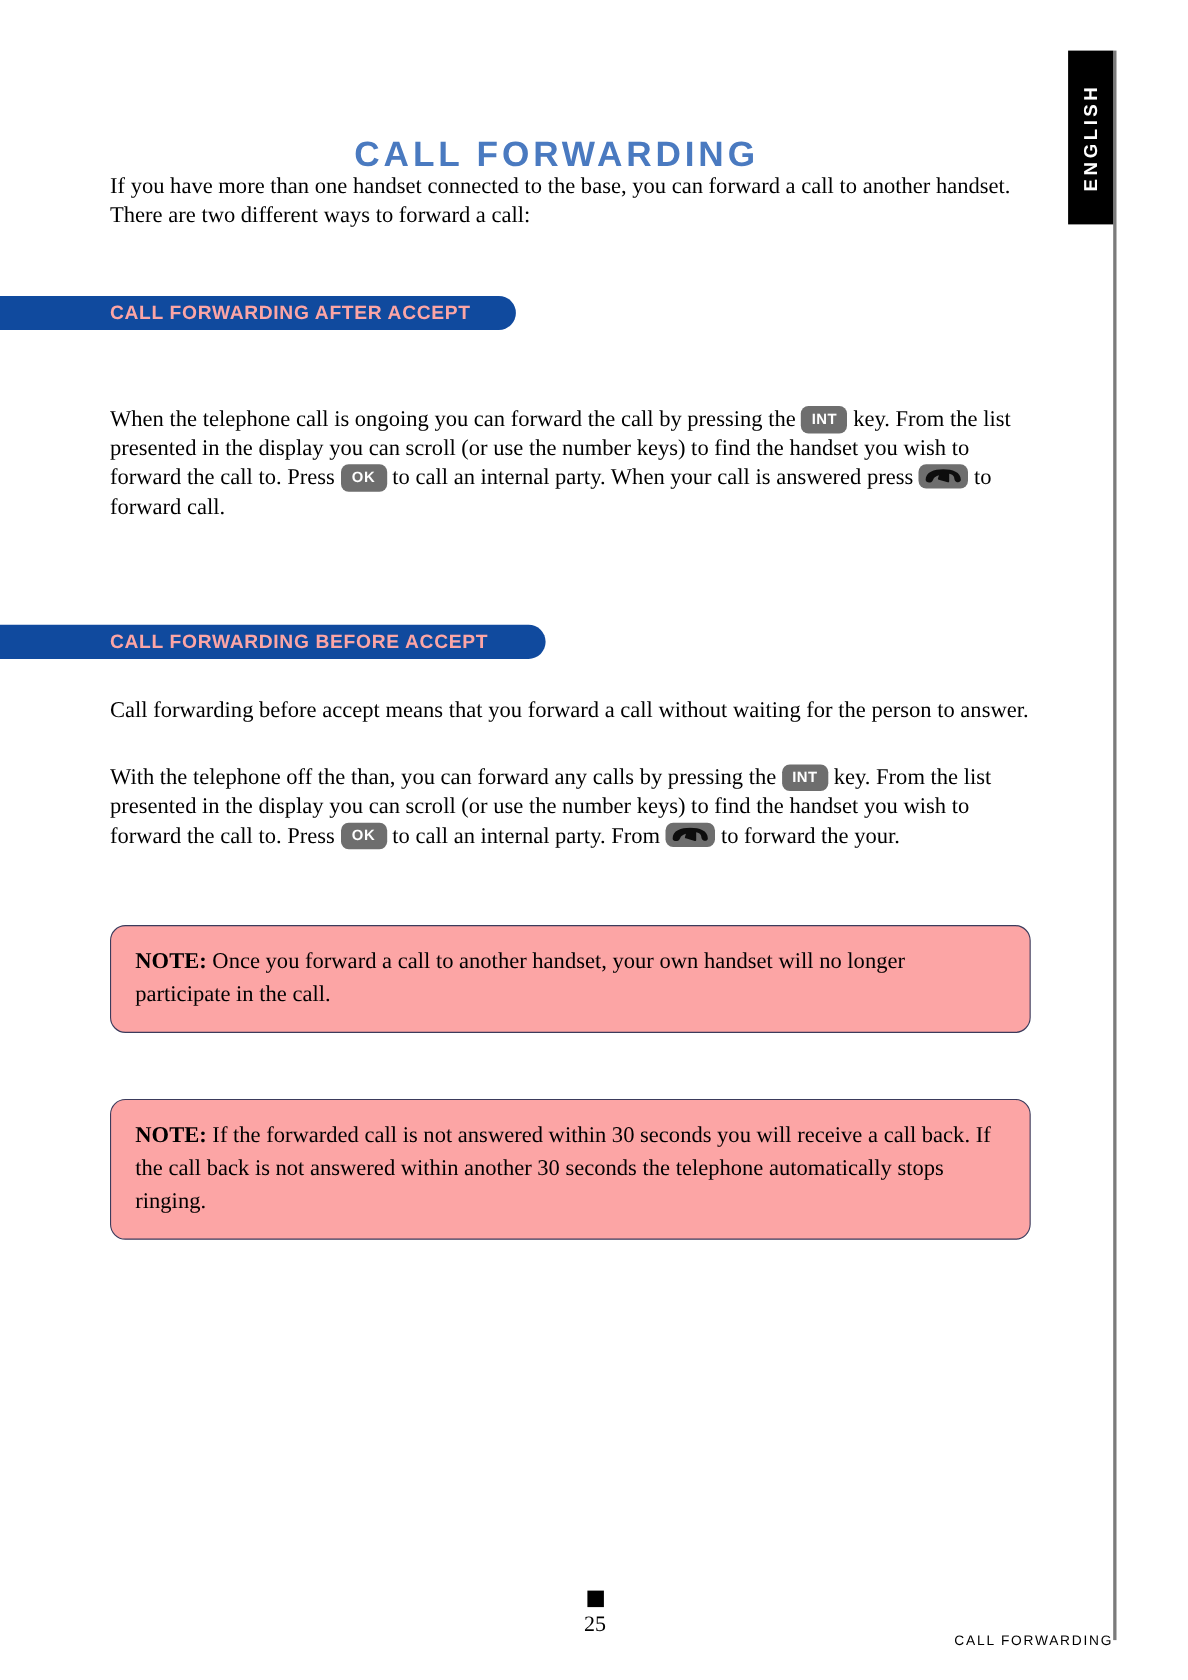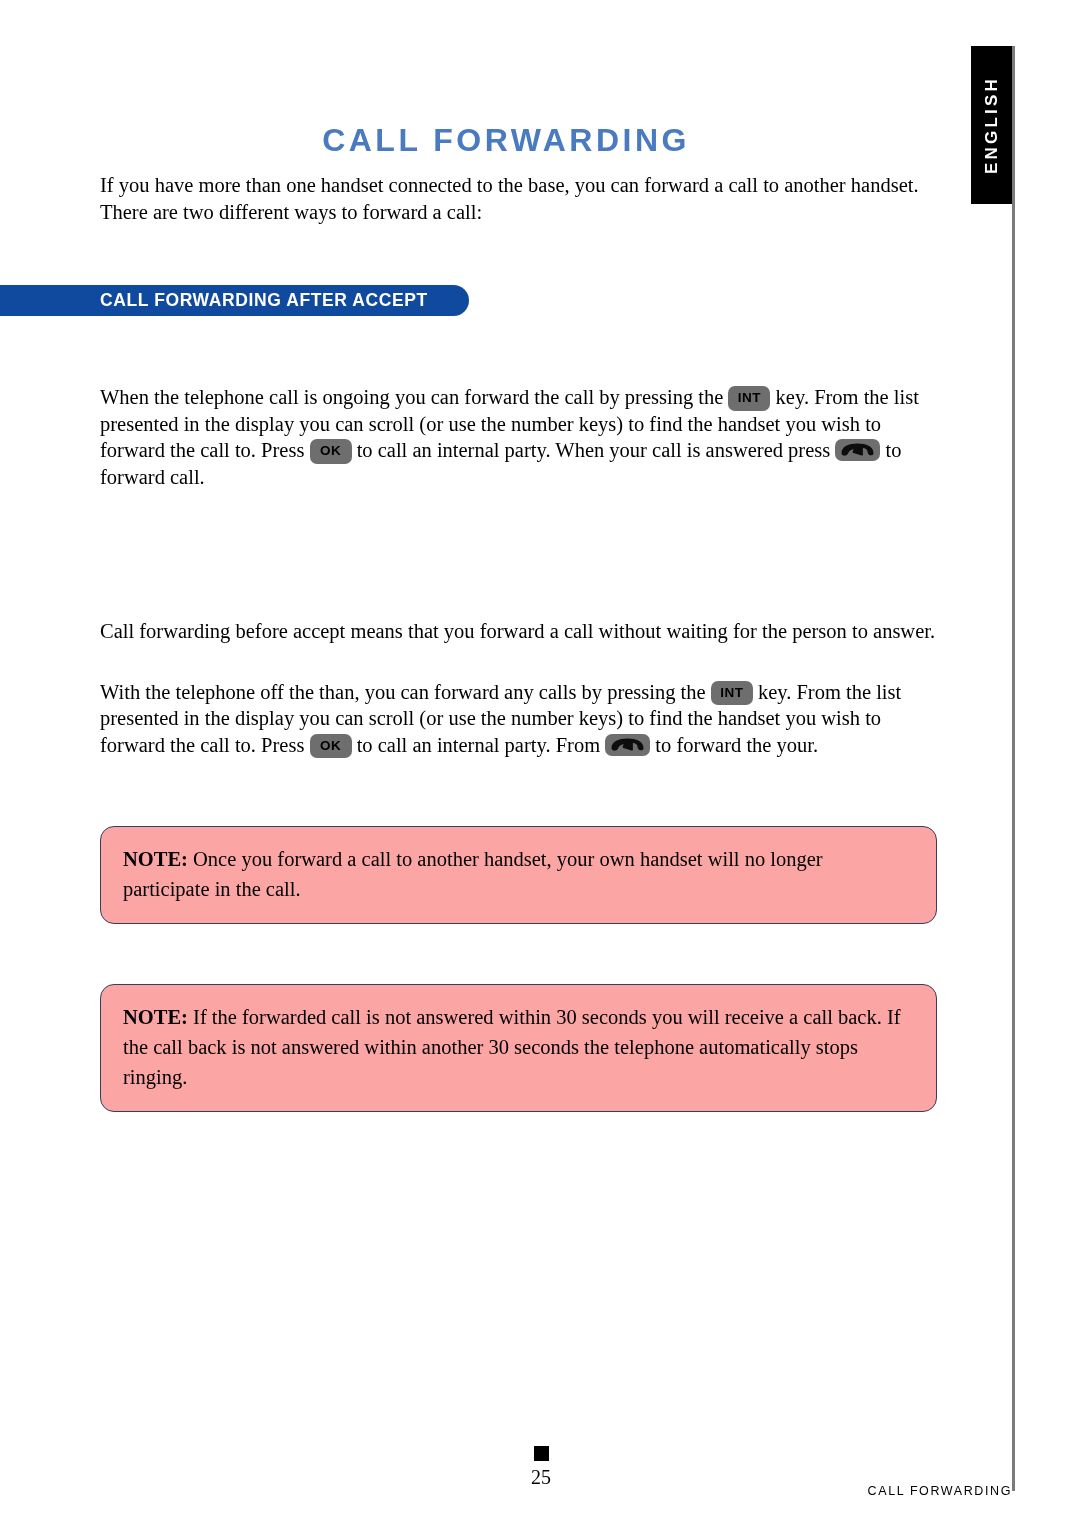--- a/index.html
+++ b/index.html
@@ -59,21 +59,21 @@
     font-weight: bold;
     font-size: 32px;
     letter-spacing: 3.5px;
     color: #4a7ac0;
   }
 
   
   .content {
     position: absolute;
     left: 0;
-    top: 172px;
+    top: 156px;
     width: 1012px;
   }
 
   p.body-text {
     margin: 0;
     padding: 0 75px 0 100px;
     font-size: 20.5px;
     line-height: 26.5px;
     text-align: left;
   }
@@ -84,34 +84,34 @@
   .section-bar {
     position: relative;
     height: 31px;
     background: #104a9e;
     border-top-right-radius: 16px;
     border-bottom-right-radius: 16px;
     display: flex;
     align-items: center;
     box-sizing: border-box;
     padding-left: 100px;
-    color: #ffffff;
+    color: #fca5a5;
     font-family: "Liberation Sans", "DejaVu Sans", sans-serif;
     font-weight: bold;
     font-size: 17.5px;
     letter-spacing: 0.6px;
   }
   .section-bar.w1 { width: 469px; }
   .section-bar.w2 { width: 496px; }
 
   
   .key {
     display: inline-block;
     background: #6e6e6e;
-    color: #000000;
+    color: #ffffff;
     border-radius: 7px;
     font-family: "Liberation Sans", "DejaVu Sans", sans-serif;
     font-weight: bold;
     font-size: 13.5px;
     letter-spacing: 0.5px;
     line-height: 1;
     padding: 5px 9px 6px 9px;
     vertical-align: 2px;
     text-align: center;
     min-width: 24px;
@@ -209,20 +209,23 @@
         <path d="M1.5 10.2 C1.5 3.2 9 0.6 17.5 0.6 C26 0.6 33.5 3.2 33.5 10.2 C33.5 12.3 30.8 12.9 29.2 11.9 C27.9 11.1 27.6 9.6 27.4 8.1 C27.2 6.3 25.2 5.2 22.9 4.7 L22.9 11.6 C22.9 12.3 22.3 12.7 21.6 12.5 L13.4 10.1 C12.8 9.9 12.5 9.4 12.7 8.8 L13.6 6.0 C11.0 6.8 9.0 8.1 8.4 9.8 C7.9 11.2 7.0 12.4 5.4 12.6 C3.4 12.8 1.5 12.1 1.5 10.2 Z" fill="#0d0d0d"></path>
       </svg>
     </span>
     <span>to forward call.</span>
   </p>
 
   <div class="gap-mid"></div>
   <div class="gap-mid"></div>
   <div class="gap-small"></div>
 
+  <div class="section-bar w2">
+    <span>CALL FORWARDING BEFORE ACCEPT</span>
+  </div>
 
   <div class="gap-mid"></div>
 
   <p class="body-text">Call forwarding before accept means that you forward a call without waiting for the person to answer.</p>
 
   <div class="gap-mid"></div>
 
   <p class="body-text">
     <span>With the telephone off the than, you can forward any calls by pressing the</span>
     <span class="key">INT</span>

